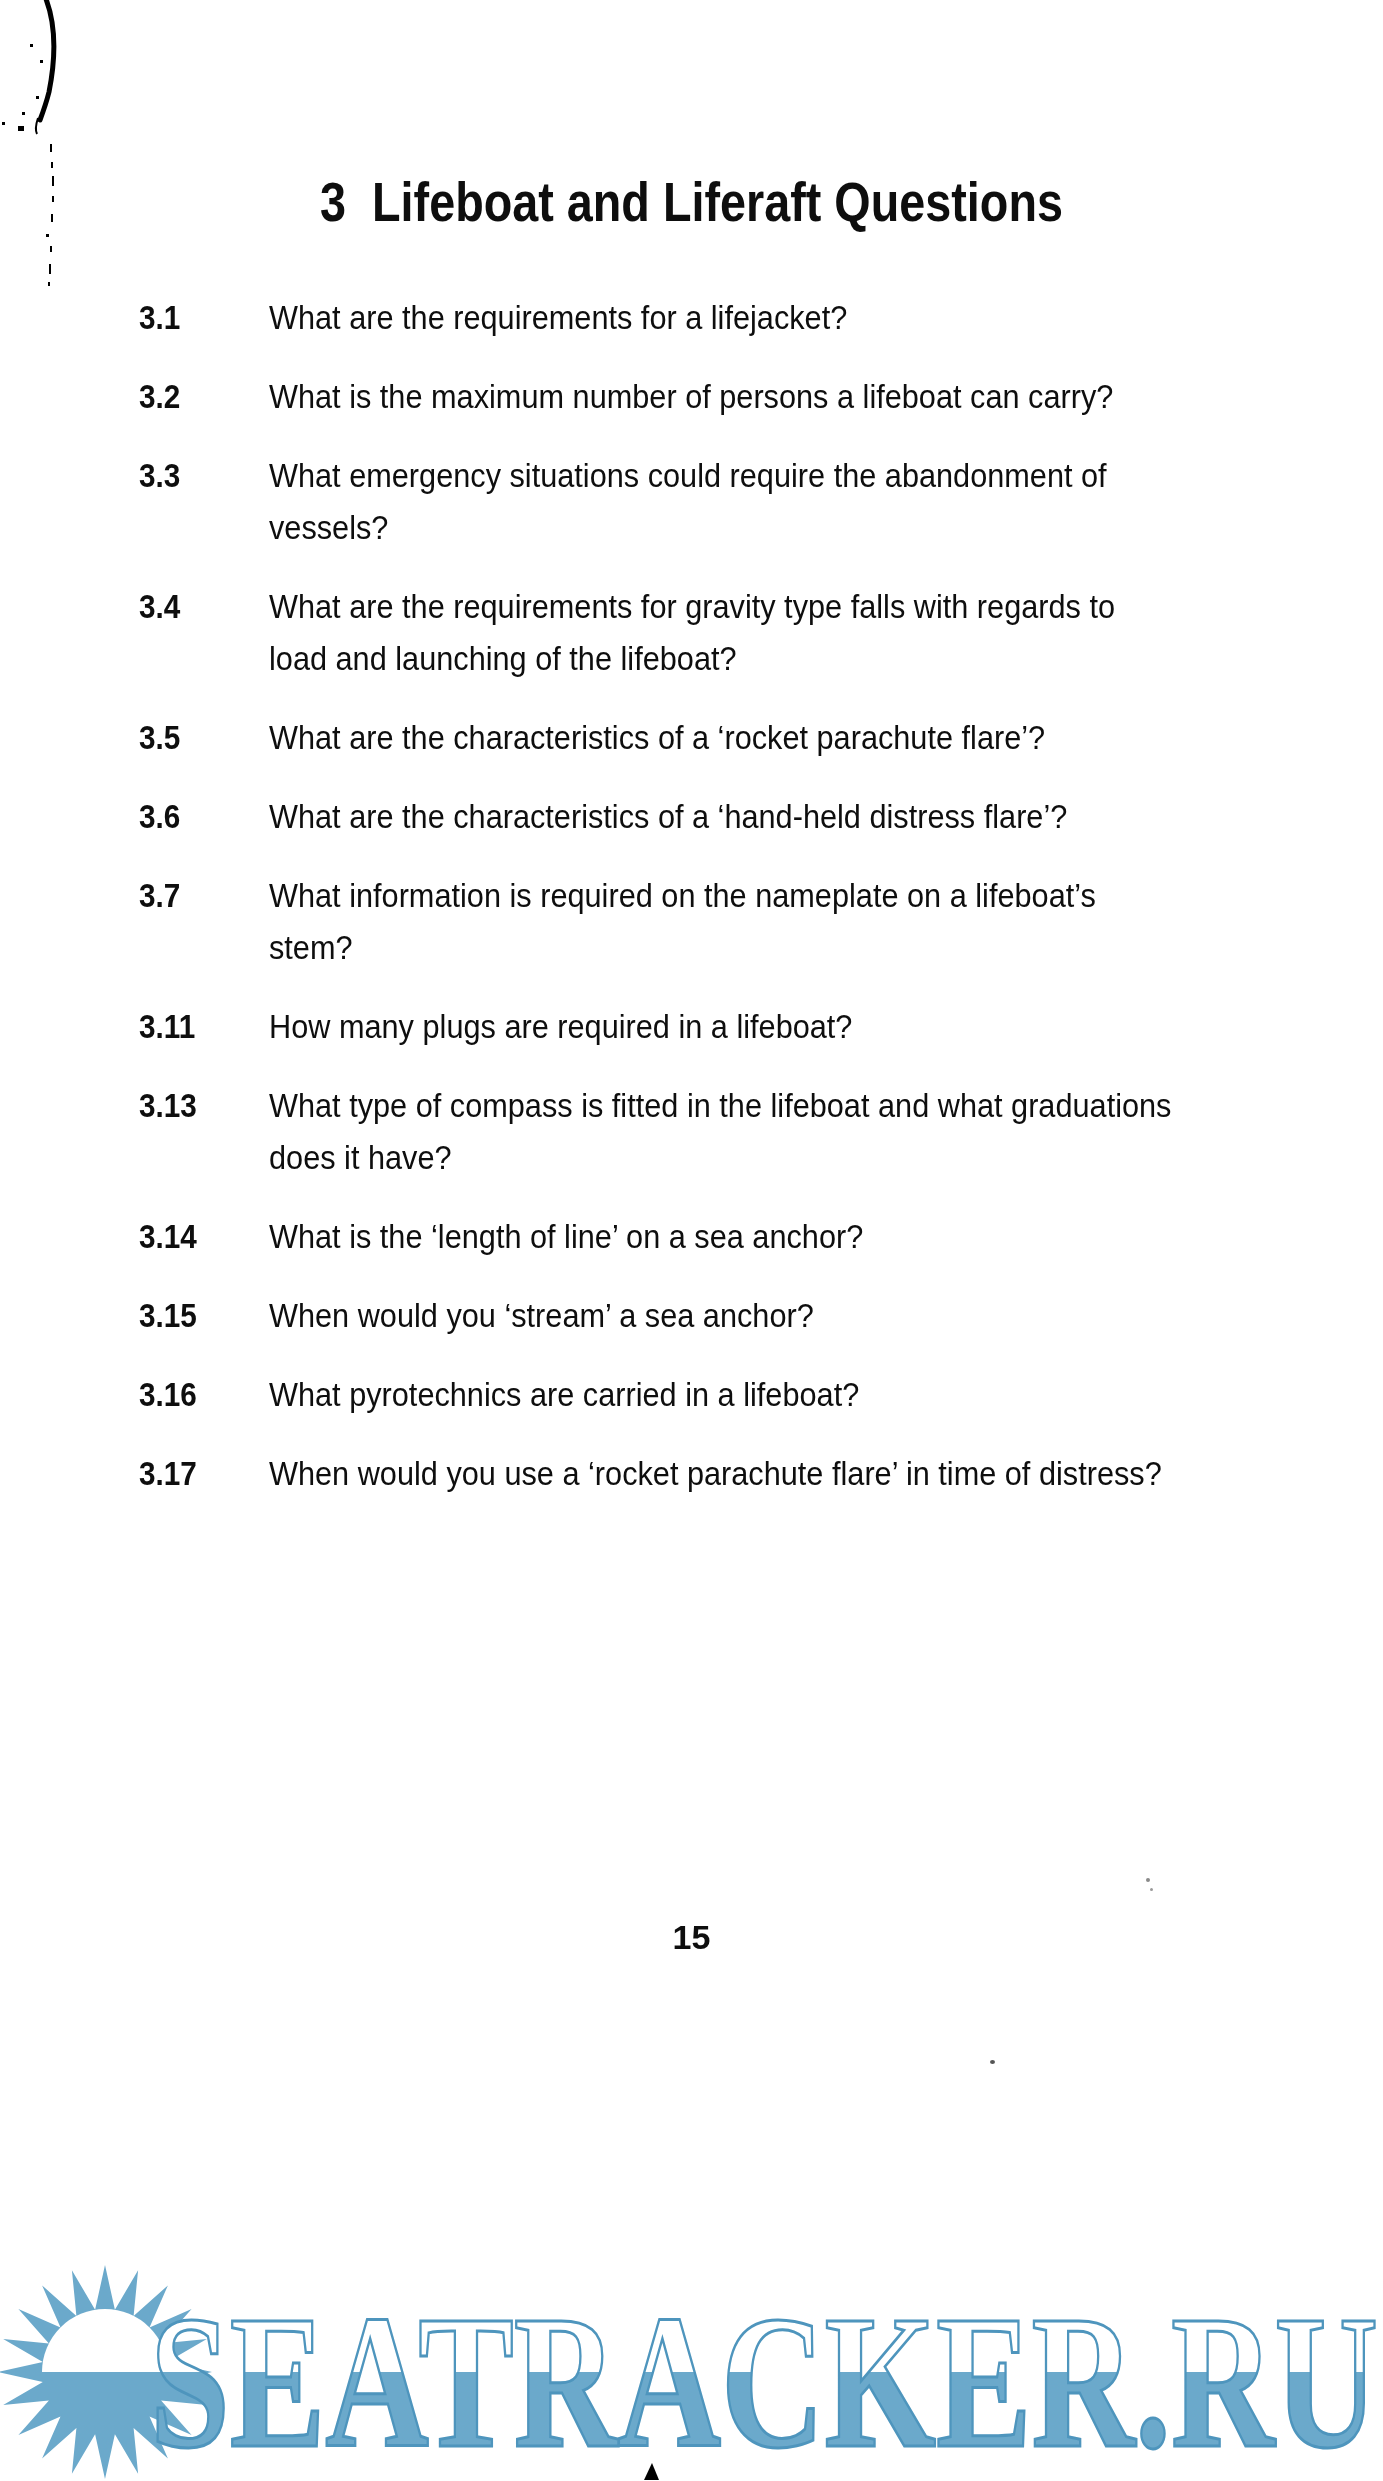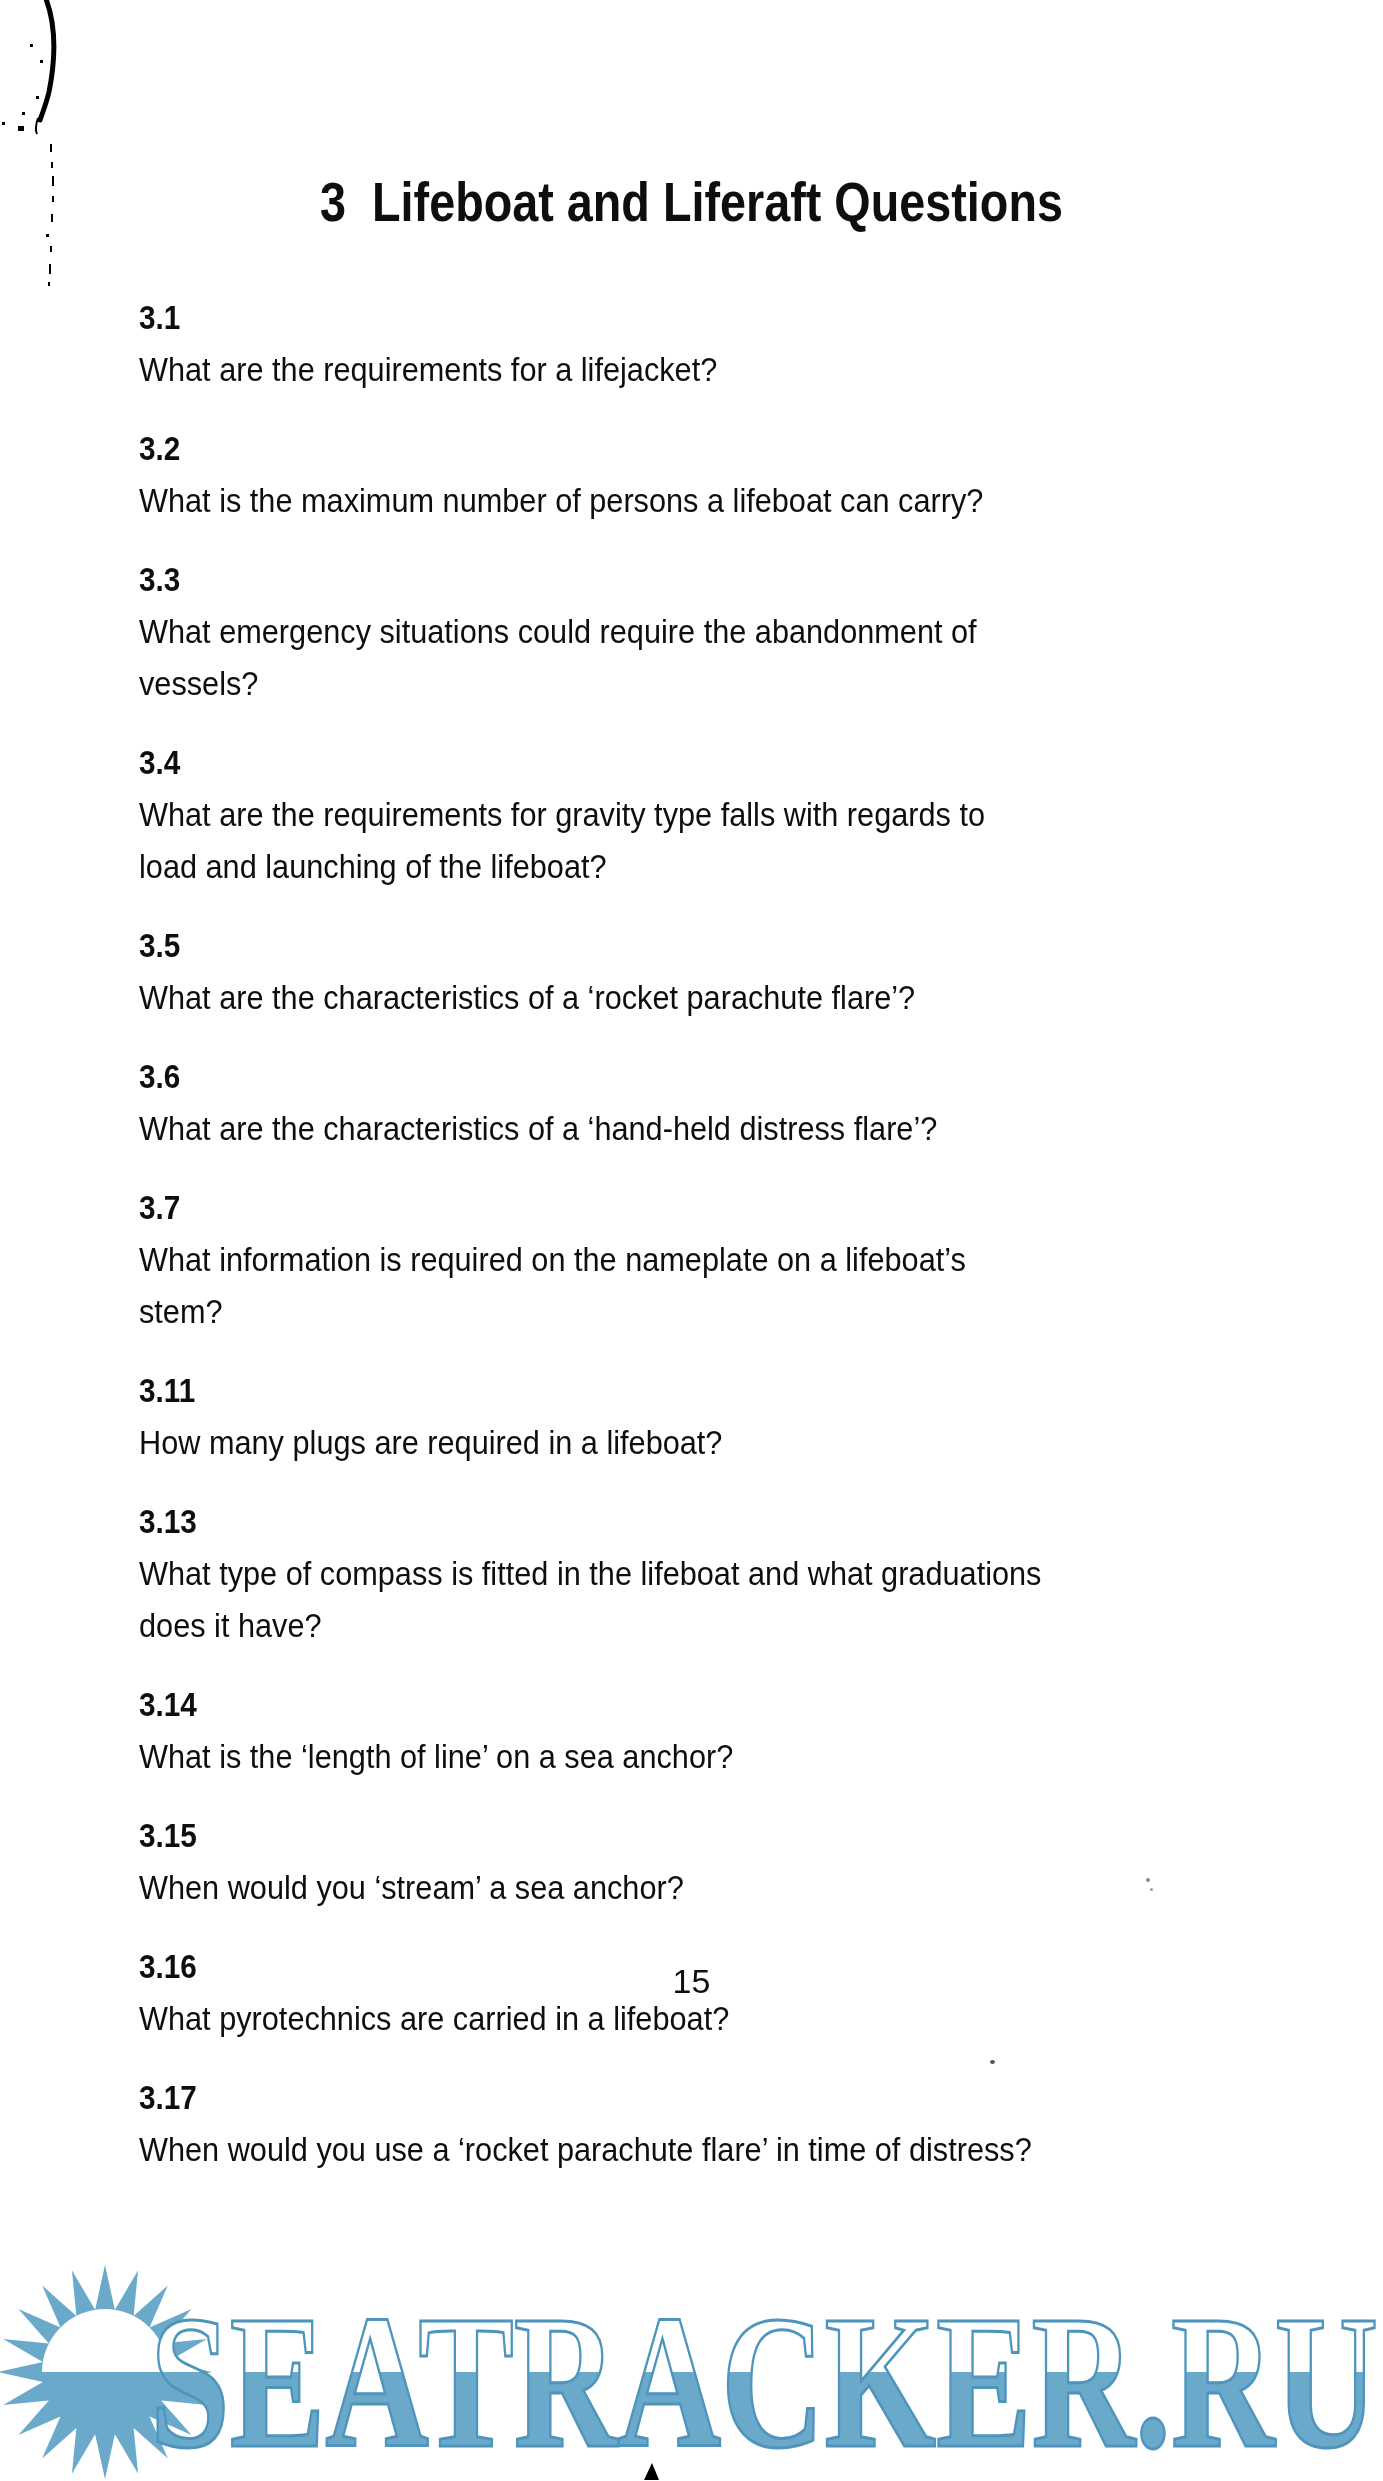--- a/index.html
+++ b/index.html
@@ -6,32 +6,33 @@
   body{
     width:1383px;height:2481px;position:relative;overflow:hidden;
     font-family:"Liberation Sans",sans-serif;color:#0e0e0e;
   }
   .title{
     position:absolute;top:170px;left:0;width:100%;text-align:center;
     font-size:55px;font-weight:bold;white-space:pre;letter-spacing:0px;
     transform:scaleX(.85);
   }
   .questions{position:absolute;left:139px;top:292px;width:1190px;}
-  .q-row{display:flex;align-items:flex-start;margin-bottom:27px;flex-direction:column;}
+  .q-row{display:flex;align-items:flex-start;margin-bottom:27px;}
   .q-num{
     flex:none;width:130px;font-weight:bold;font-size:33px;line-height:52px;
     transform:scaleX(.9);transform-origin:0 0;white-space:nowrap;
   }
   .q-lines{
     font-size:33px;line-height:52px;transform:scaleX(.93);transform-origin:0 0;
   }
   .q-line{white-space:nowrap;}
   .page-num{
-    position:absolute;top:1962px;left:0;width:100%;text-align:center;
+    position:absolute;top:1918px;left:0;width:100%;text-align:center;
     font-size:34px;
+    font-weight:bold;
   }
   .artifacts-tl{position:absolute;top:0;left:0;}
   .speck{position:absolute;background:#6b6b6b;border-radius:50%;}
   .speck-a{left:1146px;top:1878px;width:4px;height:4px;background:#8a8a8a;}
   .speck-b{left:1150px;top:1888px;width:3px;height:3px;background:#9a9a9a;}
   .speck-c{left:990px;top:2060px;width:5px;height:4px;background:#555;}
   .tri{position:absolute;left:644px;top:2463px;width:0;height:0;
     border-left:8px solid transparent;border-right:7px solid transparent;
     border-bottom:17px solid #000;}
   .watermark{position:absolute;left:0;top:2262px;width:1383px;height:219px;}

